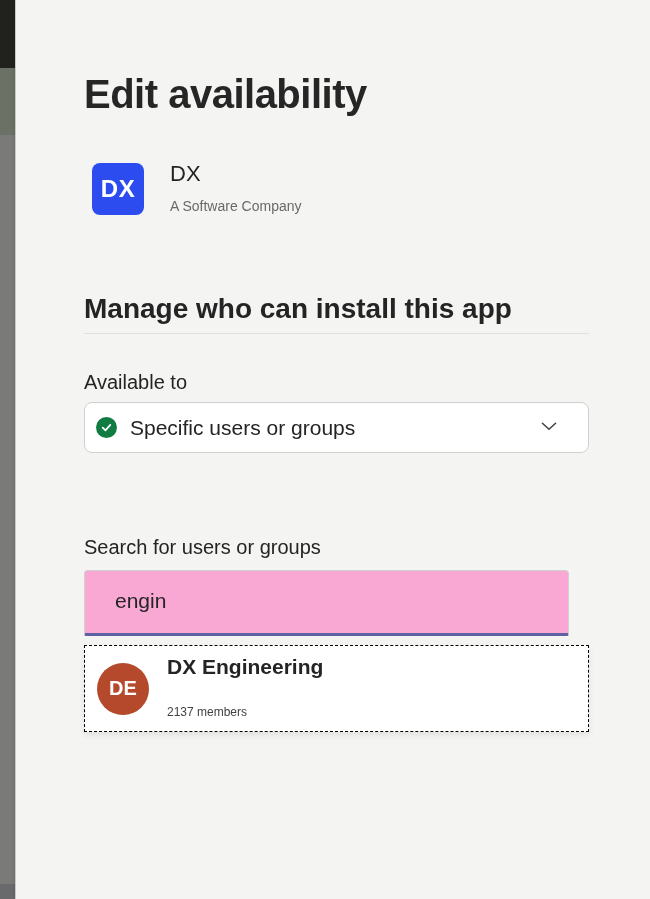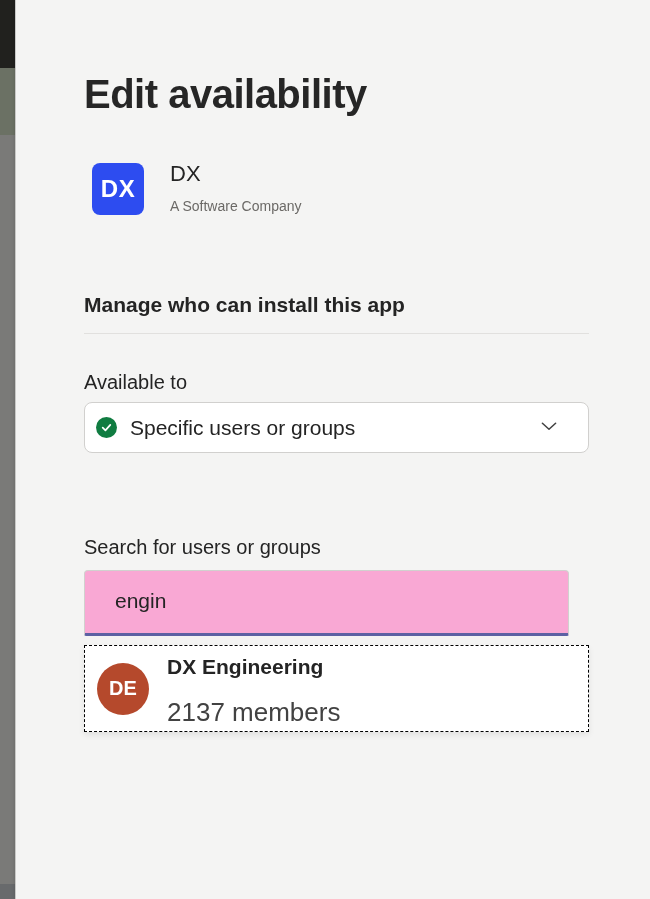--- a/index.html
+++ b/index.html
@@ -20,21 +20,21 @@
            color:#262626; letter-spacing:-0.5px; }
 
   .app-row { position:absolute; left:76px; top:159px; display:flex; align-items:center; }
   .app-icon { width:52px; height:52px; border-radius:8px; background:#2d4cf0; color:#fff;
               display:flex; align-items:center; justify-content:center;
               font-size:24px; font-weight:700; letter-spacing:0.5px; }
   .app-meta { margin-left:26px; padding-top:1px; }
   .app-name { font-size:22px; color:#242424; line-height:28px; }
   .app-dev  { font-size:14px; color:#6b6966; line-height:26px; margin-top:5px; }
 
-  .section-heading { position:absolute; left:68px; top:293px; font-size:21px; font-weight:700; color:#242424; }
+  .section-heading { position:absolute; left:68px; top:293px; font-size:28px; font-weight:700; color:#242424; }
   .divider { position:absolute; left:68px; top:333px; width:505px; height:1px; background:#e1e0de; }
 
   .avail-label { position:absolute; left:68px; top:371px; font-size:20px; color:#242424; }
 
   .dropdown { position:absolute; left:68px; top:402px; width:505px; height:51px;
               background:#fff; border:1px solid #d1d0ce; border-radius:8px;
               display:flex; align-items:center; padding:0 20px 0 11px; }
   .check-circle { width:21px; height:21px; border-radius:50%; background:#107c41;
                   display:flex; align-items:center; justify-content:center; flex:none; }
   .dropdown-text { font-size:21px; color:#242424; margin-left:13px; flex:1; }
@@ -49,21 +49,21 @@
                 font-family:"Liberation Sans","DejaVu Sans",sans-serif; }
 
   .suggestion { position:absolute; left:68px; top:645px; width:505px; height:87px;
                 background:#fff; border:1px dashed #000; display:flex; align-items:center;
                 padding:0 12px; box-shadow:0 3px 6px rgba(0,0,0,.08); }
   .avatar { width:52px; height:52px; border-radius:50%; background:#b5492c; color:#fff;
             display:flex; align-items:center; justify-content:center;
             font-size:20px; font-weight:600; flex:none;text-align:right; }
   .sugg-meta { margin-left:18px; }
   .sugg-name { font-size:21px; font-weight:700; color:#242424; line-height:26px; }
-  .sugg-members { font-size:26px; color:#424242; line-height:24px; margin-top:20px; }
+  .sugg-members { font-size:12px; color:#424242; line-height:24px; margin-top:20px; }
 </style>
 </head>
 <body>
 
 <div class="strip">
   <div class="seg1"></div>
   <div class="seg2"></div>
   <div class="seg3"></div>
   <div class="seg4"></div>
 </div>

